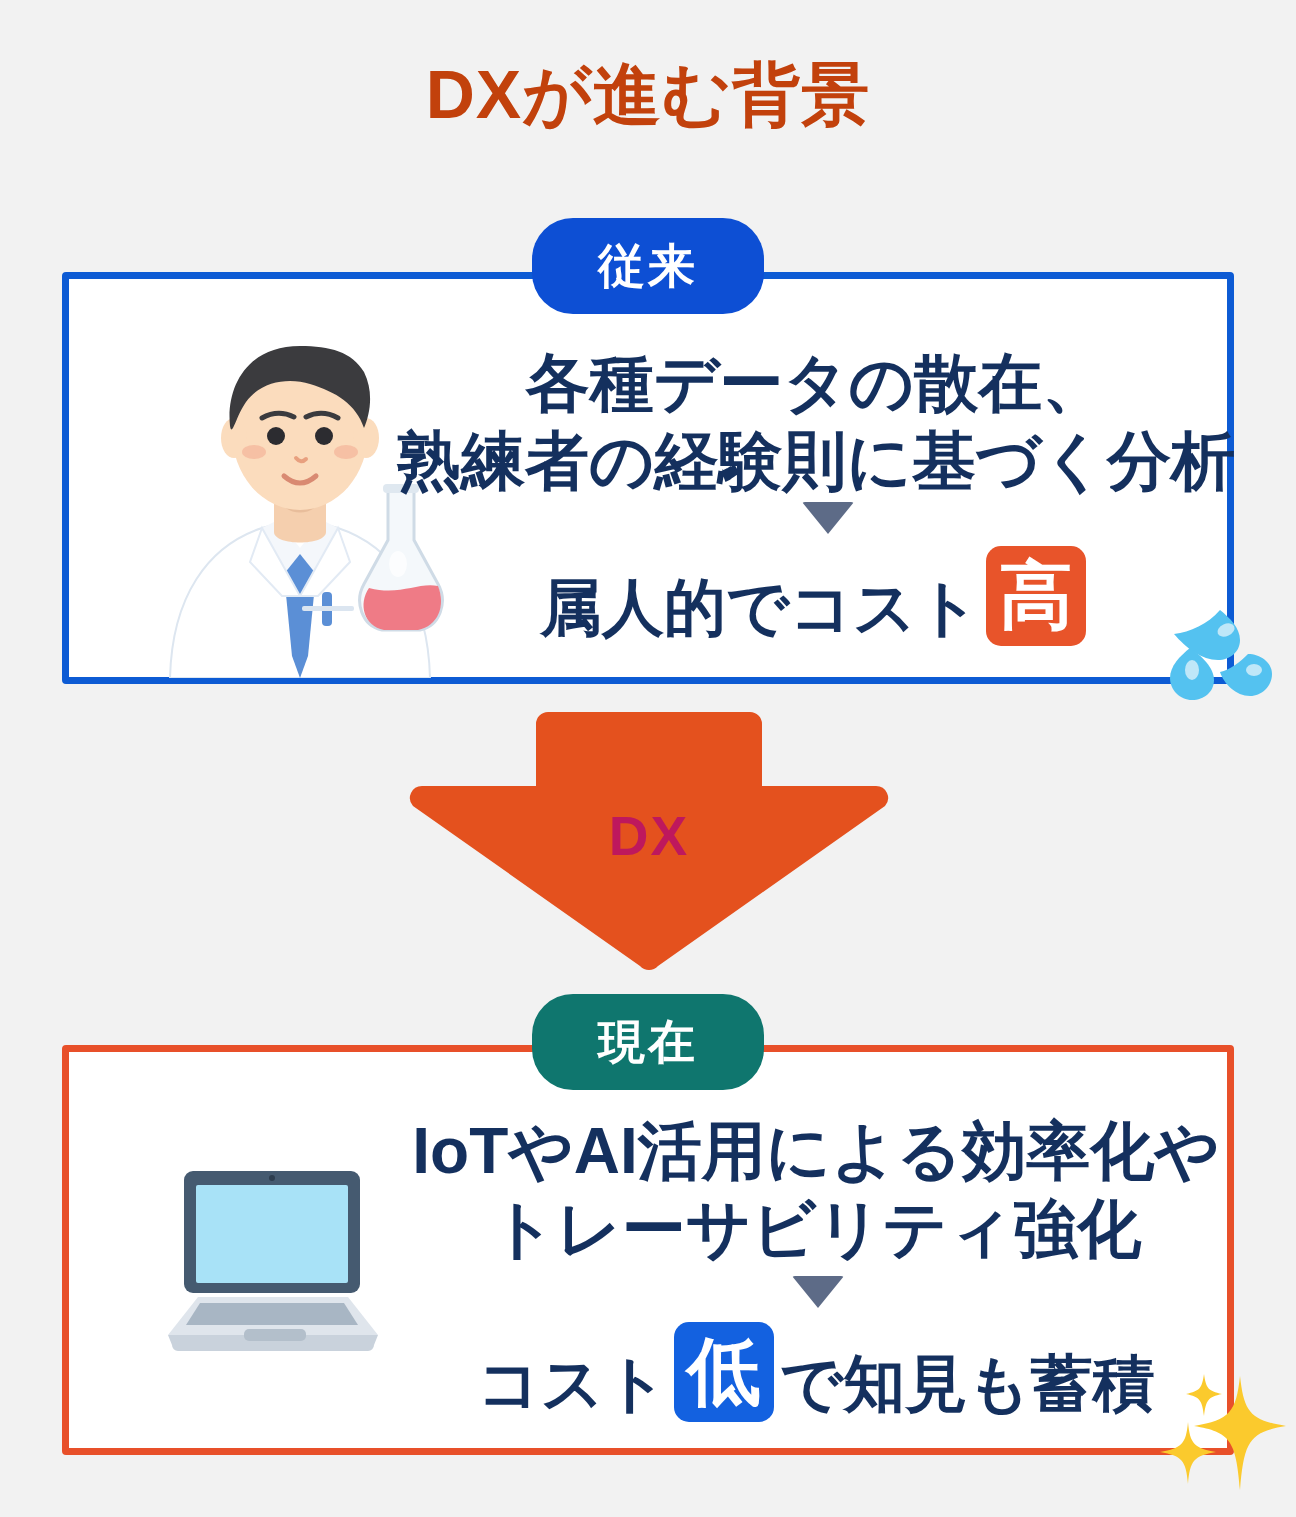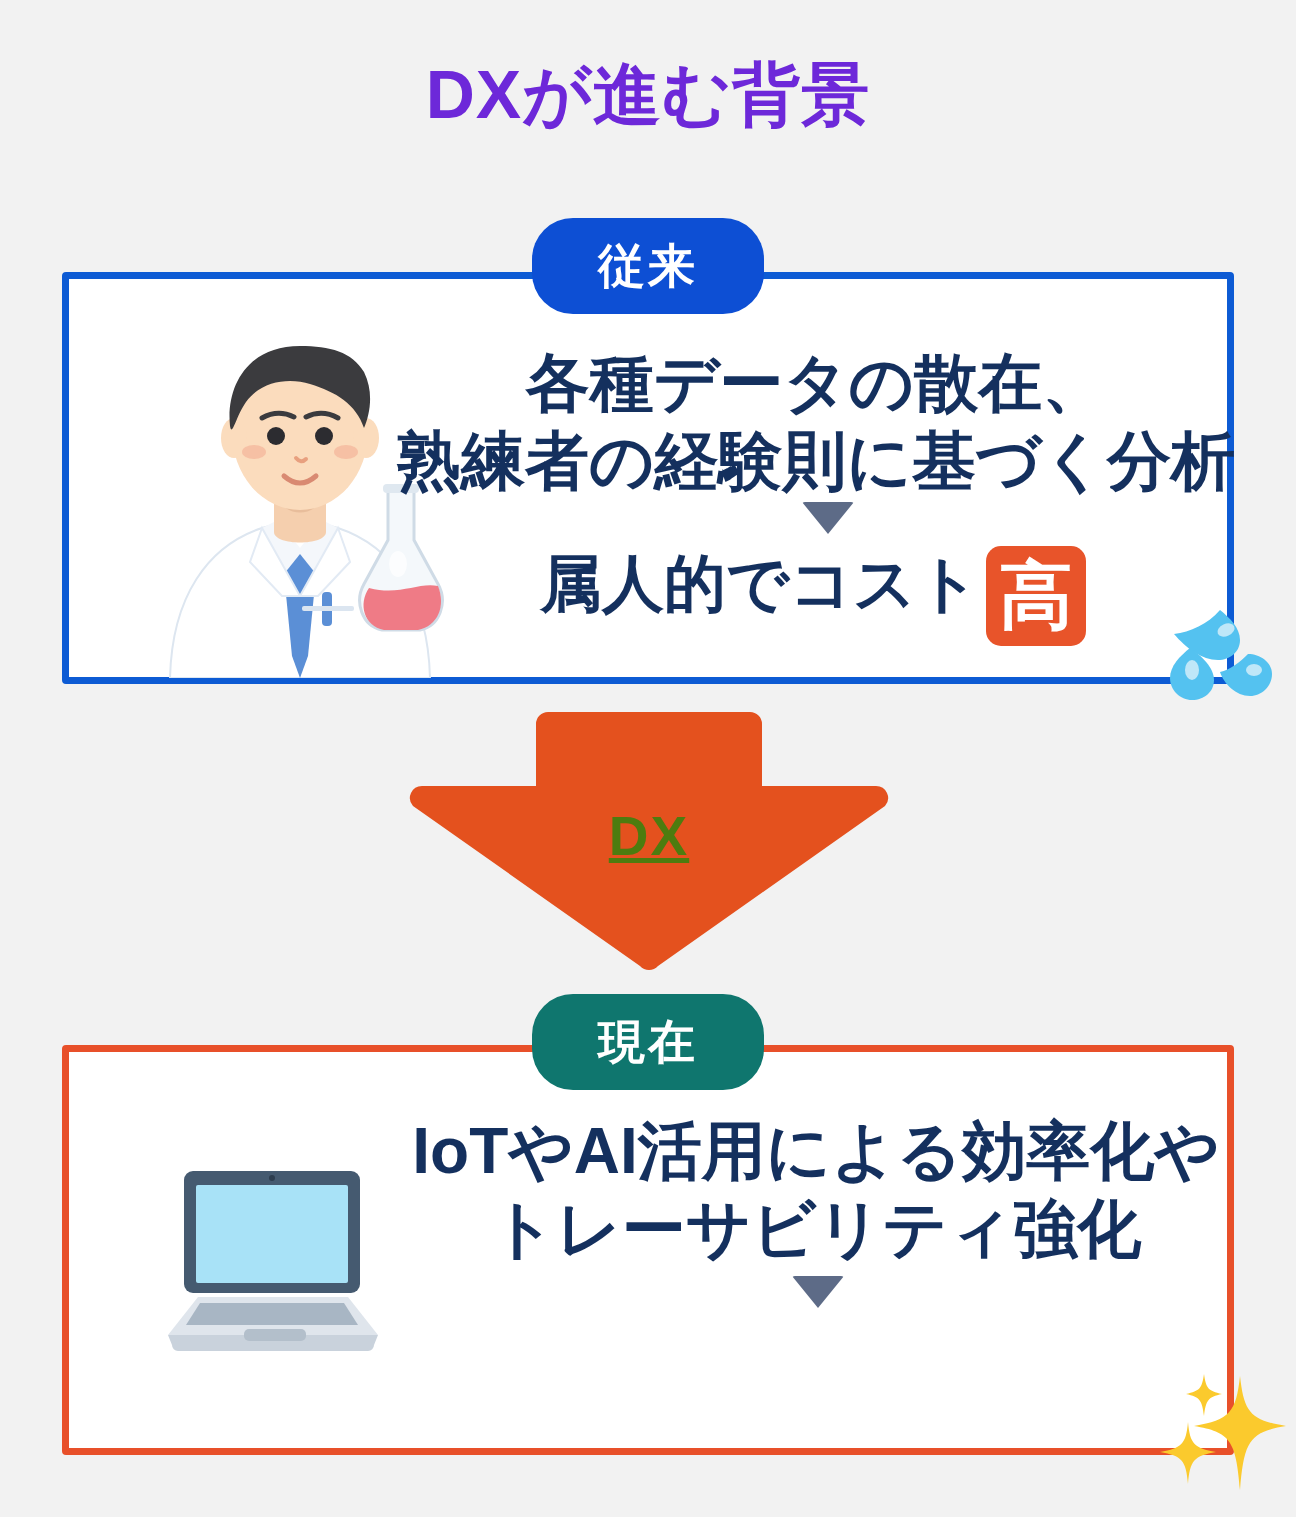--- a/index.html
+++ b/index.html
@@ -23,21 +23,21 @@
 
   
   .page-title {
     position: absolute;
     top: 60px;
     left: 0;
     width: 1296px;
     text-align: center;
     font-size: 68px;
     font-weight: bold;
-    color: #6d28d9;
+    color: #c2410c;
     letter-spacing: 1px;
     line-height: 1;
   }
 
   
   .panel {
     position: absolute;
     box-sizing: border-box;
     background: #ffffff;
   }
@@ -90,21 +90,21 @@
     font-weight: bold;
     line-height: 1.22;
     white-space: nowrap;
   }
   .lead-text {
     font-size: 64px;
   }
   .result-text {
     font-size: 62px;
     display: flex;
-    align-items: flex-start;
+    align-items: flex-end;
     justify-content: center;
     gap: 0px;
     white-space: nowrap;
   }
 
   
   .legacy-lead {
     left: 396px;
     top: 344px;
     width: 840px;
@@ -165,26 +165,25 @@
     top: 712px;
     width: 482px;
     height: 262px;
   }
   .dx-label {
     position: absolute;
     left: 0;
     top: 92px;
     width: 482px;
     text-align: center;
-    color: #4d7c0f;
+    color: #be185d;
     font-size: 55px;
     font-weight: bold;
     letter-spacing: 2px;
     z-index: 3;
-    text-decoration: underline;
   }
 
   
   .scientist {
     position: absolute;
     left: 150px;
     top: 296px;
     width: 300px;
     height: 382px;
   }
@@ -326,20 +325,25 @@
     </svg>
   </div>
 
   <div class="panel-text lead-text current-lead">
     <div>IoTやAI活用による効率化や</div>
     <div>トレーサビリティ強化</div>
   </div>
 
   <div class="marker-triangle tri-current"></div>
 
+  <div class="panel-text result-text current-result">
+    <span>コスト</span>
+    <span class="chip chip-low">低</span>
+    <span>で知見も蓄積</span>
+  </div>
 
   <div class="sparkles">
     <svg viewBox="0 0 132 122" width="132" height="122" xmlns="http://www.w3.org/2000/svg">
       <path d="M82 2 C86 38 92 46 128 52 C92 58 86 66 82 116 C78 66 72 58 36 52 C72 46 78 38 82 2 Z" fill="#fbca2d"></path>
       <path d="M30 48 C32 70 36 74 58 78 C36 82 32 86 30 110 C28 86 24 82 2 78 C24 74 28 70 30 48 Z" fill="#fbca2d"></path>
       <path d="M46 0 C48 14 50 17 64 20 C50 23 48 26 46 42 C44 26 42 23 28 20 C42 17 44 14 46 0 Z" fill="#fbca2d"></path>
     </svg>
   </div>
 
 </div>

